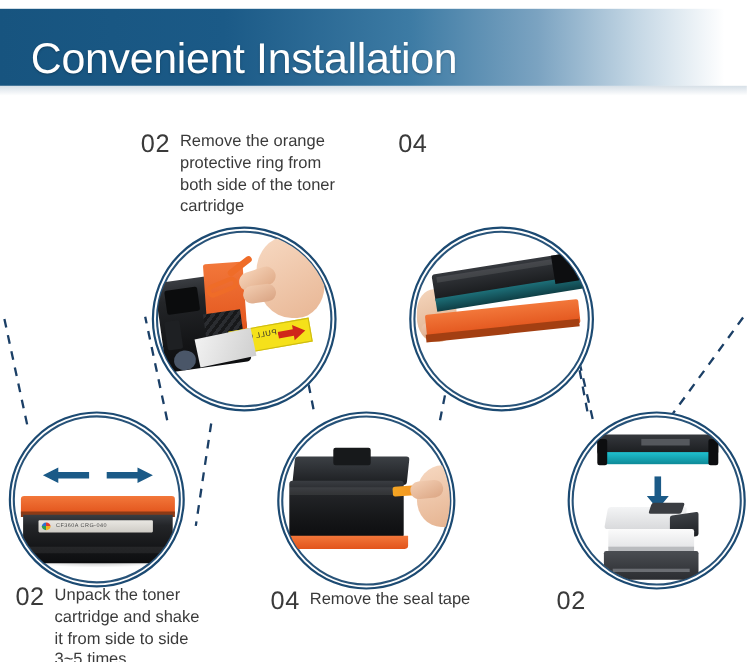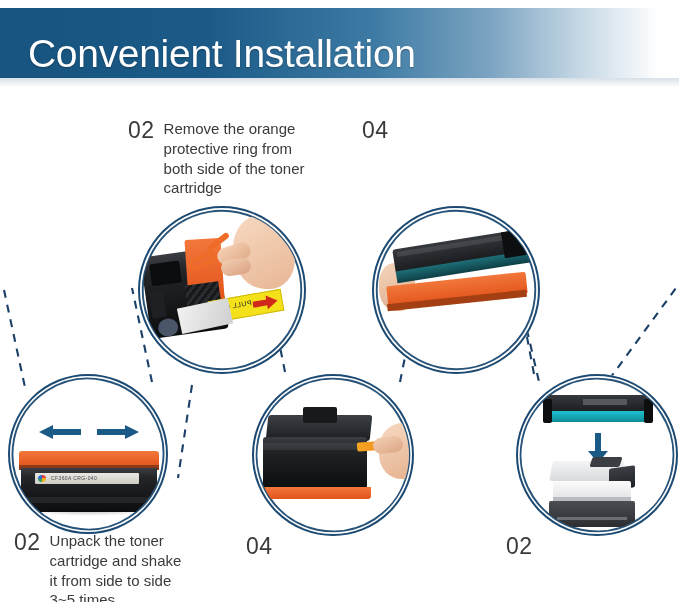--- a/index.html
+++ b/index.html
@@ -193,20 +193,21 @@
       <div class="ph" style="left:100px;top:62px;width:46px;height:9px;background:linear-gradient(to right,#f5a623,#f07c1e);transform:rotate(-4deg);border-radius:2px;"></div>
 
       <div class="ph" style="left:116px;top:44px;width:60px;height:62px;">
         <div class="ph" style="left:6px;top:0;width:50px;height:56px;border-radius:46% 40% 46% 44%;background:linear-gradient(160deg,#f7d9c2,#e4b08c);"></div>
         <div class="ph" style="left:0;top:14px;width:30px;height:16px;border-radius:9px;background:linear-gradient(160deg,#f3cfb4,#dca684);transform:rotate(-6deg);"></div>
       </div>
     </div>
   </div>
   <div class="caption cap-03">
     <div class="step-num">04</div>
+    <div class="step-text">Remove the seal tape</div>
   </div>
 
   <div class="circle c-04">
     <div class="ring-outer"></div>
     <div class="ring-inner"></div>
     <div class="clip">
 
       <div class="ph" style="left:2px;top:52px;width:44px;height:52px;">
         <div class="ph" style="left:0;top:0;width:36px;height:48px;border-radius:42% 40% 44% 46%;background:linear-gradient(160deg,#f5d6bd,#dca икона;"></div>
         <div class="ph" style="left:0;top:0;width:36px;height:48px;border-radius:42% 40% 44% 46%;background:linear-gradient(160deg,#f5d6bd,#dcab88);"></div>

